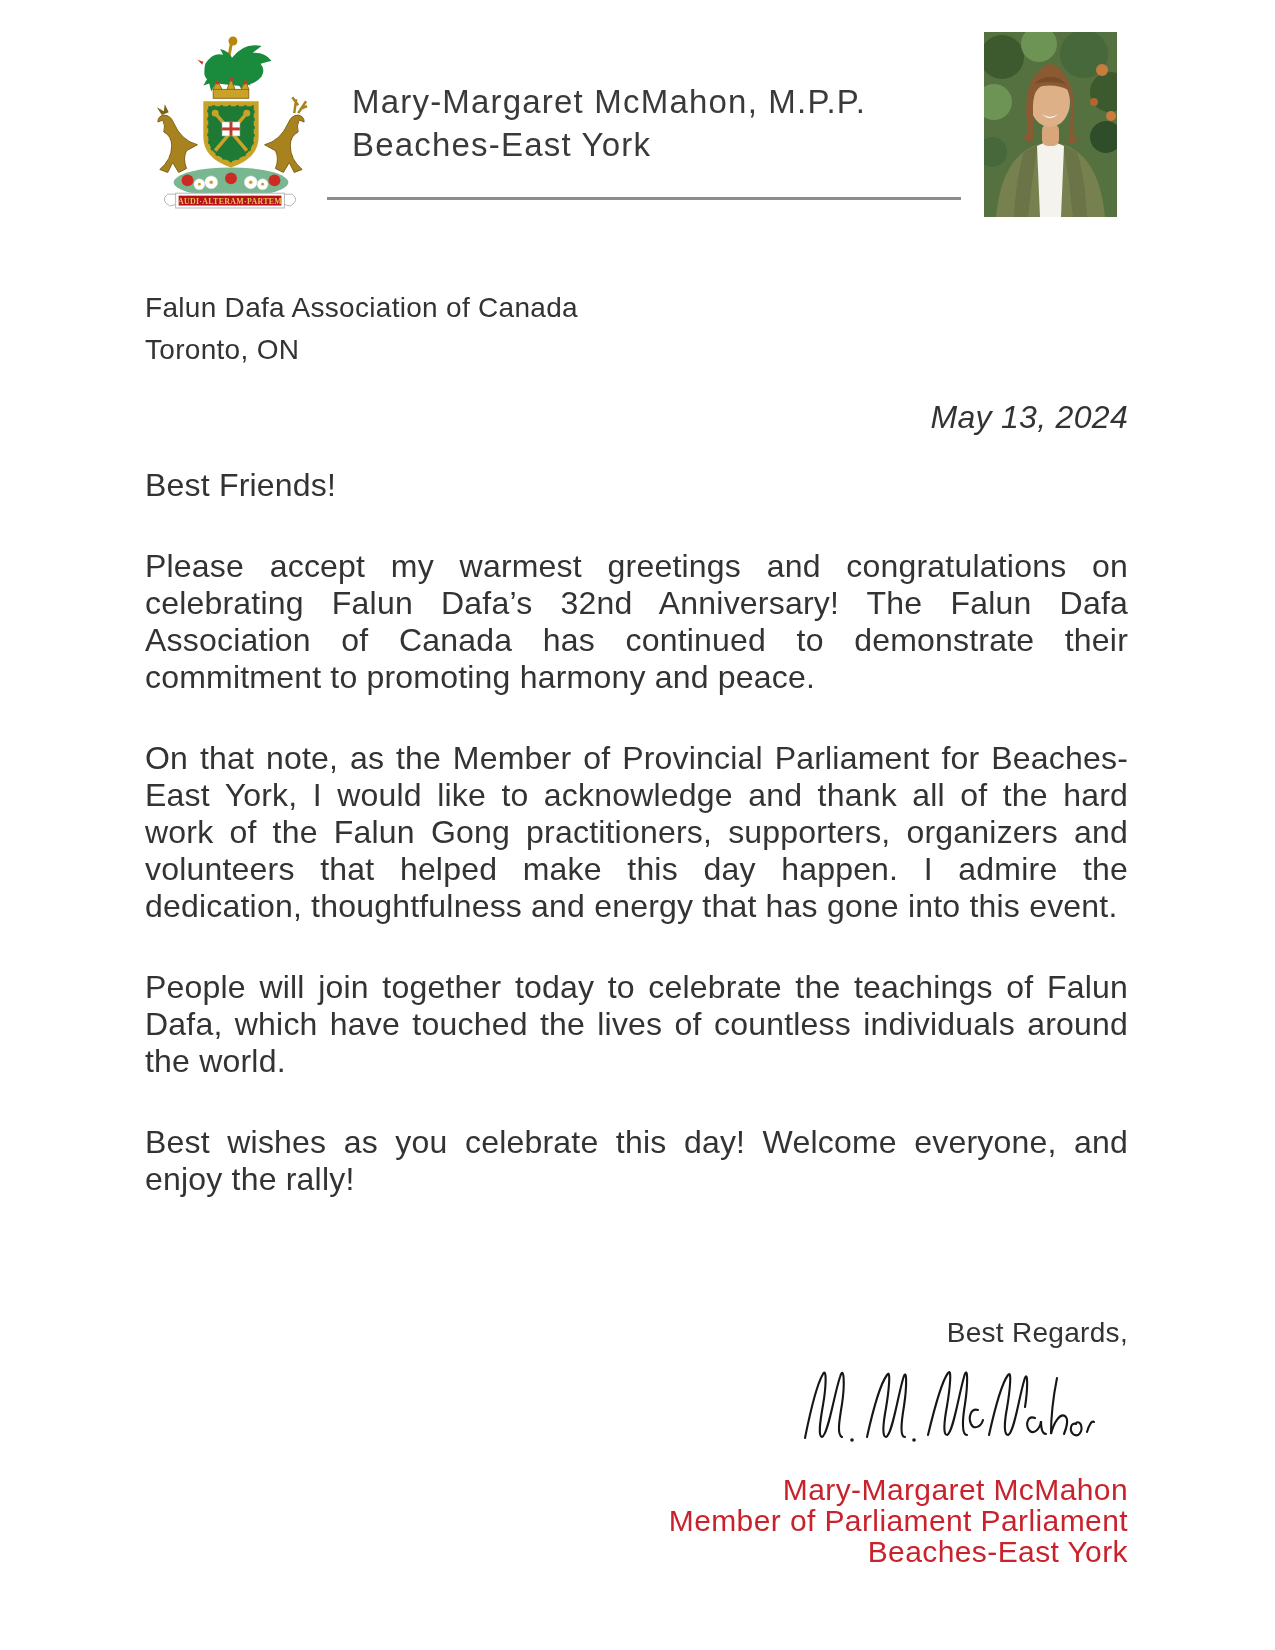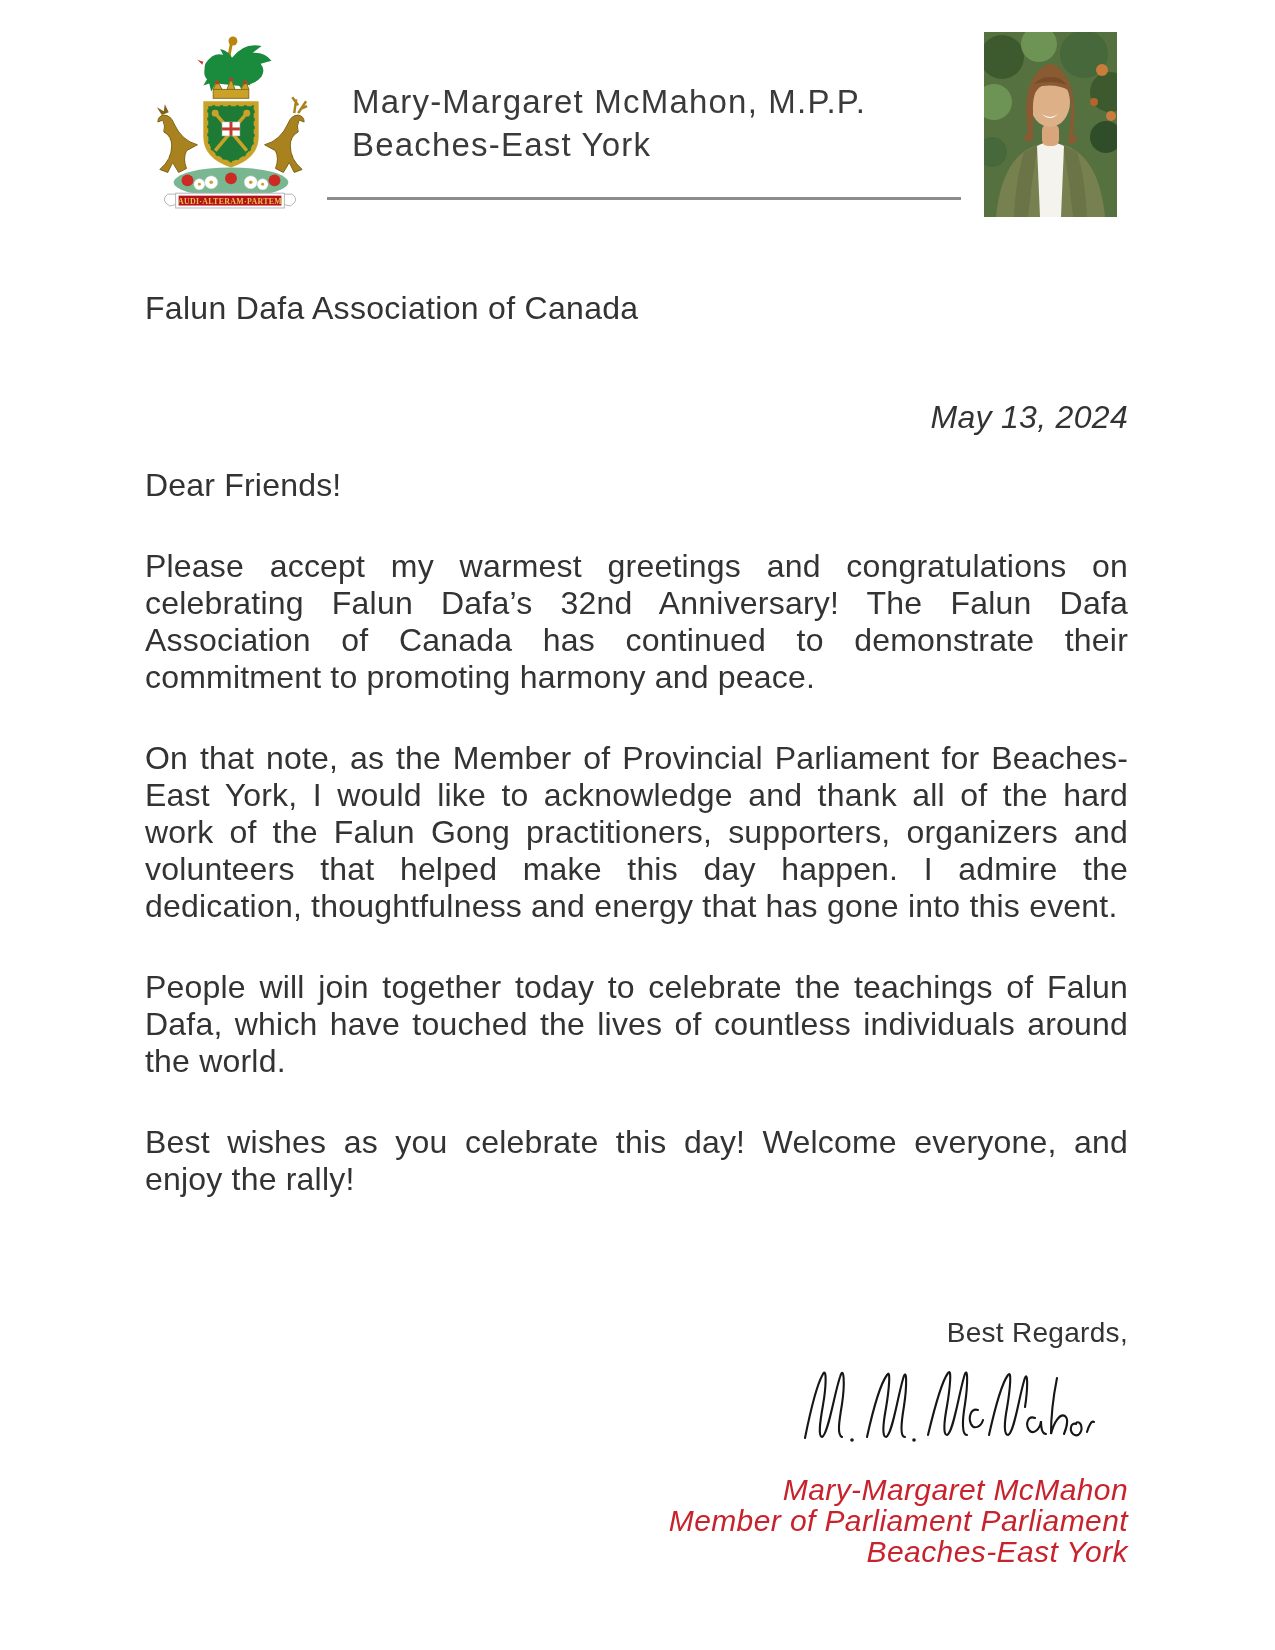--- a/index.html
+++ b/index.html
@@ -23,21 +23,21 @@
     color: #3a3a3a; font-weight: 400;
   }
   .header-divider {
     position: absolute; left: 327px; top: 197px; width: 634px; height: 3px;
     background: #8c8c8c;
   }
   .portrait { position: absolute; left: 984px; top: 32px; width: 133px; height: 185px; }
 
   
   .recipient-block { position: absolute; left: 145px; top: 287px; }
-  .recipient-block .line { font-size: 32px; line-height: 42px; letter-spacing: 0.3px; }
+  .recipient-block .line { font-size: 28px; line-height: 42px; letter-spacing: 0.3px; }
 
   .date-line {
     position: absolute; left: 145px; top: 399px; width: 983px;
     font-size: 32px; line-height: 37px; text-align: right; letter-spacing: 0.3px; font-style: italic;
   }
 
   .letter-flow {
     position: absolute; left: 145px; top: 467px; width: 983px;
     font-size: 32px; line-height: 37px; letter-spacing: 0.2px;
   }
@@ -48,21 +48,21 @@
     position: absolute; left: 145px; top: 1314px; width: 983px;
     font-size: 28px; line-height: 37px; text-align: right; letter-spacing: 0.3px;
   }
 
   .signature { position: absolute; left: 795px; top: 1350px; width: 300px; height: 104px; }
 
   .signoff-block {
     position: absolute; left: 145px; top: 1474px; width: 983px;
     text-align: right; color: #c8232c;
   }
-  .signoff-block .line { font-size: 30px; line-height: 31px; letter-spacing: 0.4px; font-style: italic; }
+  .signoff-block .line { font-size: 30px; line-height: 31px; letter-spacing: 0.4px; }
 </style>
 </head>
 <body>
 
 <div class="page">
 
   <svg class="crest" viewBox="0 0 170 182" aria-hidden="true">
 
     <line x1="87" y1="6" x2="80" y2="44" stroke="#b8860b" stroke-width="3"></line>
     <circle cx="88" cy="7" r="4.5" fill="#b8860b"></circle>
@@ -159,26 +159,27 @@
     <ellipse cx="66" cy="70" rx="20" ry="25" fill="#ddb088"></ellipse>
 
     <path d="M44,100 Q38,58 52,42 Q60,32 66,32 Q74,32 80,42 Q94,58 89,102 Q93,104 93,110 L84,112 Q90,70 84,58 Q74,52 58,54 Q48,58 49,80 Q49,96 49,110 L40,108 Q40,104 44,100 Z" fill="#8a5a33"></path>
     <path d="M50,52 Q58,44 66,45 Q76,44 83,53 Q76,50 66,50 Q56,50 50,52 Z" fill="#7a4c29"></path>
 
     <path d="M58,82 Q66,88 74,82 Q70,86 66,86 Q62,86 58,82 Z" fill="#ffffff"></path>
   </svg>
 
   <div class="recipient-block">
     <div class="line">Falun Dafa Association of Canada</div>
+    <div class="line">Toronto, ON</div>
   </div>
 
   <div class="date-line">May 13, 2024</div>
 
   <div class="letter-flow">
-    <p>Dear Friends!</p>
+    <p>Best Friends!</p>
     <p class="justified">Please accept my warmest greetings and congratulations on celebrating Falun Dafa’s 32nd Anniversary! The Falun Dafa Association of Canada has continued to demonstrate their commitment to promoting harmony and peace.</p>
     <p class="justified">On that note, as the Member of Provincial Parliament for Beaches-East York, I would like to acknowledge and thank all of the hard work of the Falun Gong practitioners, supporters, organizers and volunteers that helped make this day happen. I admire the dedication, thoughtfulness and energy that has gone into this event.</p>
     <p class="justified">People will join together today to celebrate the teachings of Falun Dafa, which have touched the lives of countless individuals around the world.</p>
     <p class="justified">Best wishes as you celebrate this day! Welcome everyone, and enjoy the rally!</p>
   </div>
 
   <div class="closing-line">Best Regards,</div>
 
   <svg class="signature" viewBox="0 0 300 104" aria-hidden="true">
     <g fill="none" stroke="#161616" stroke-width="2.1" stroke-linecap="round">

